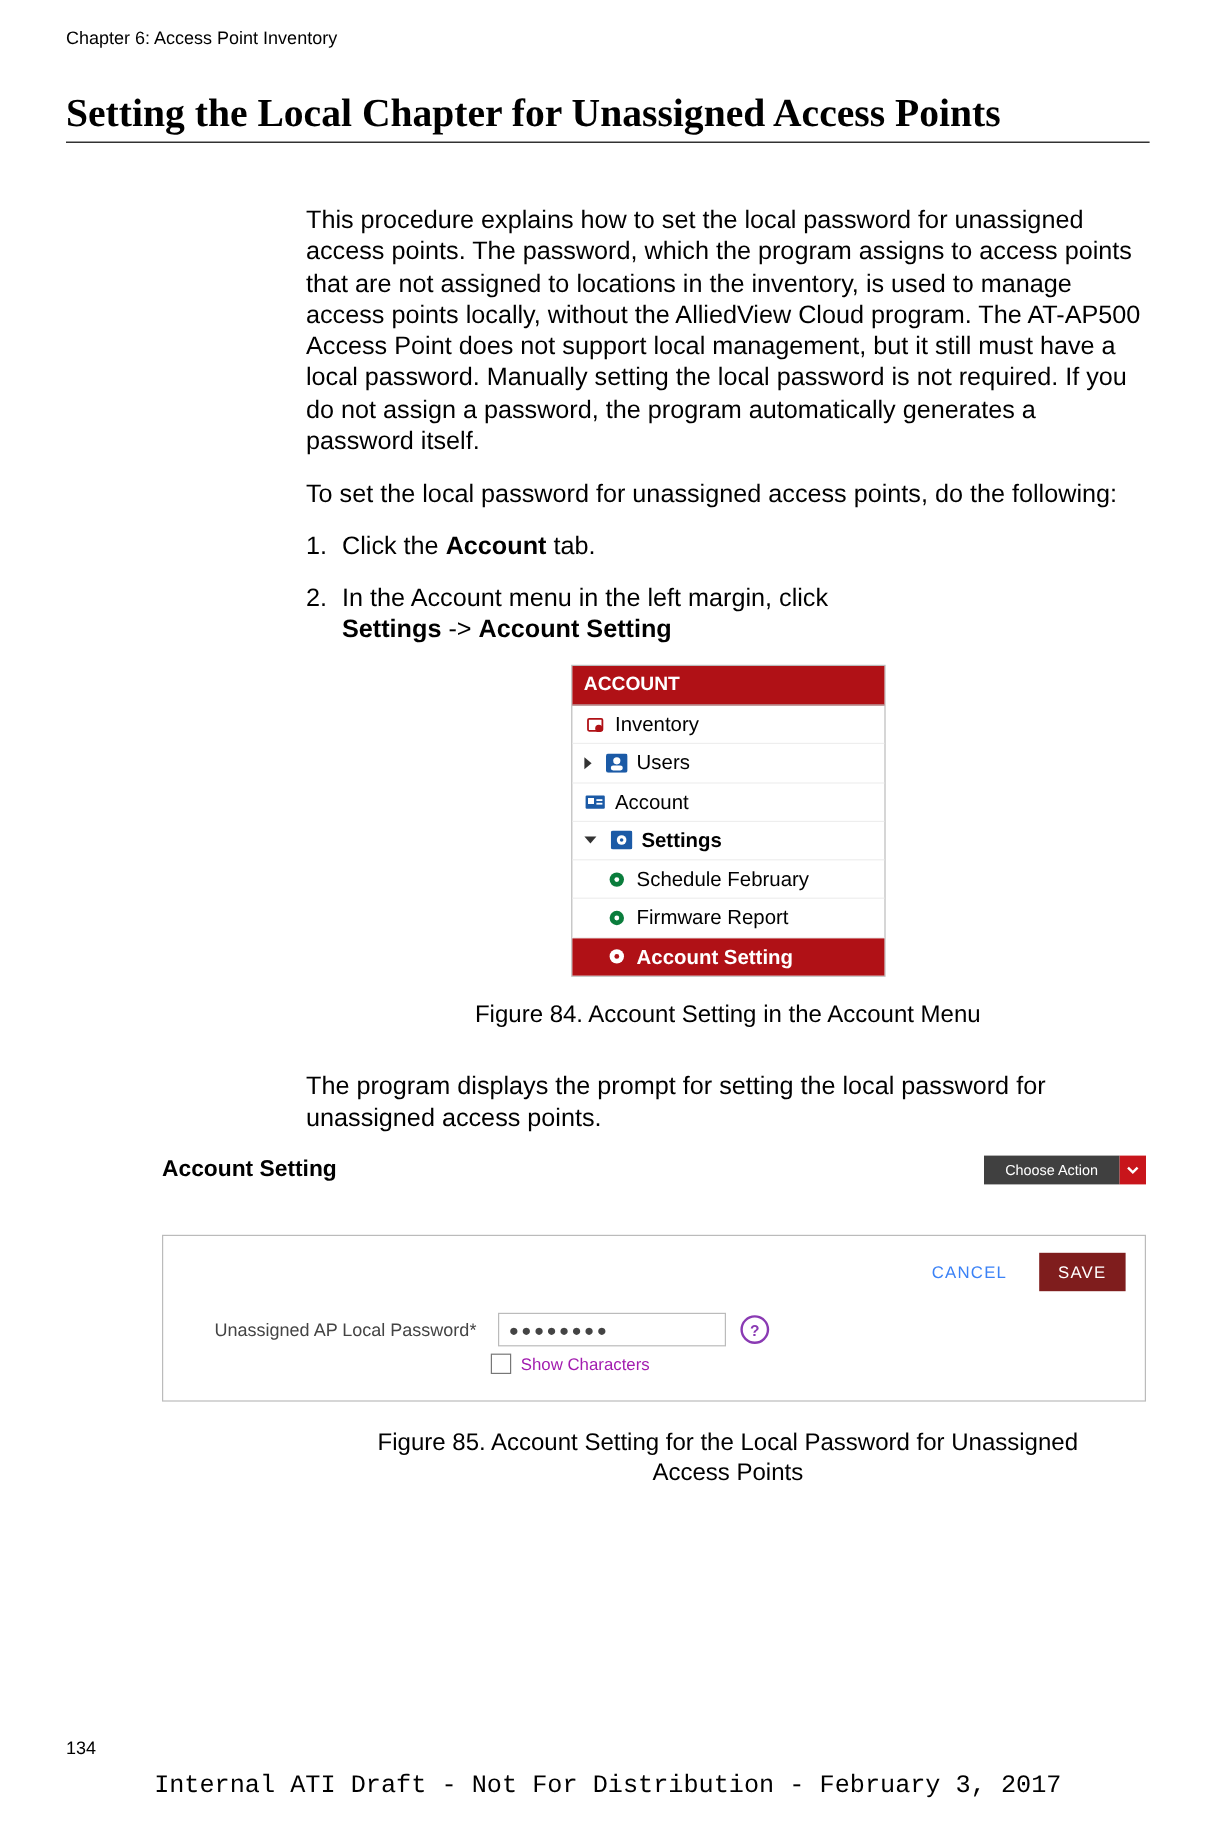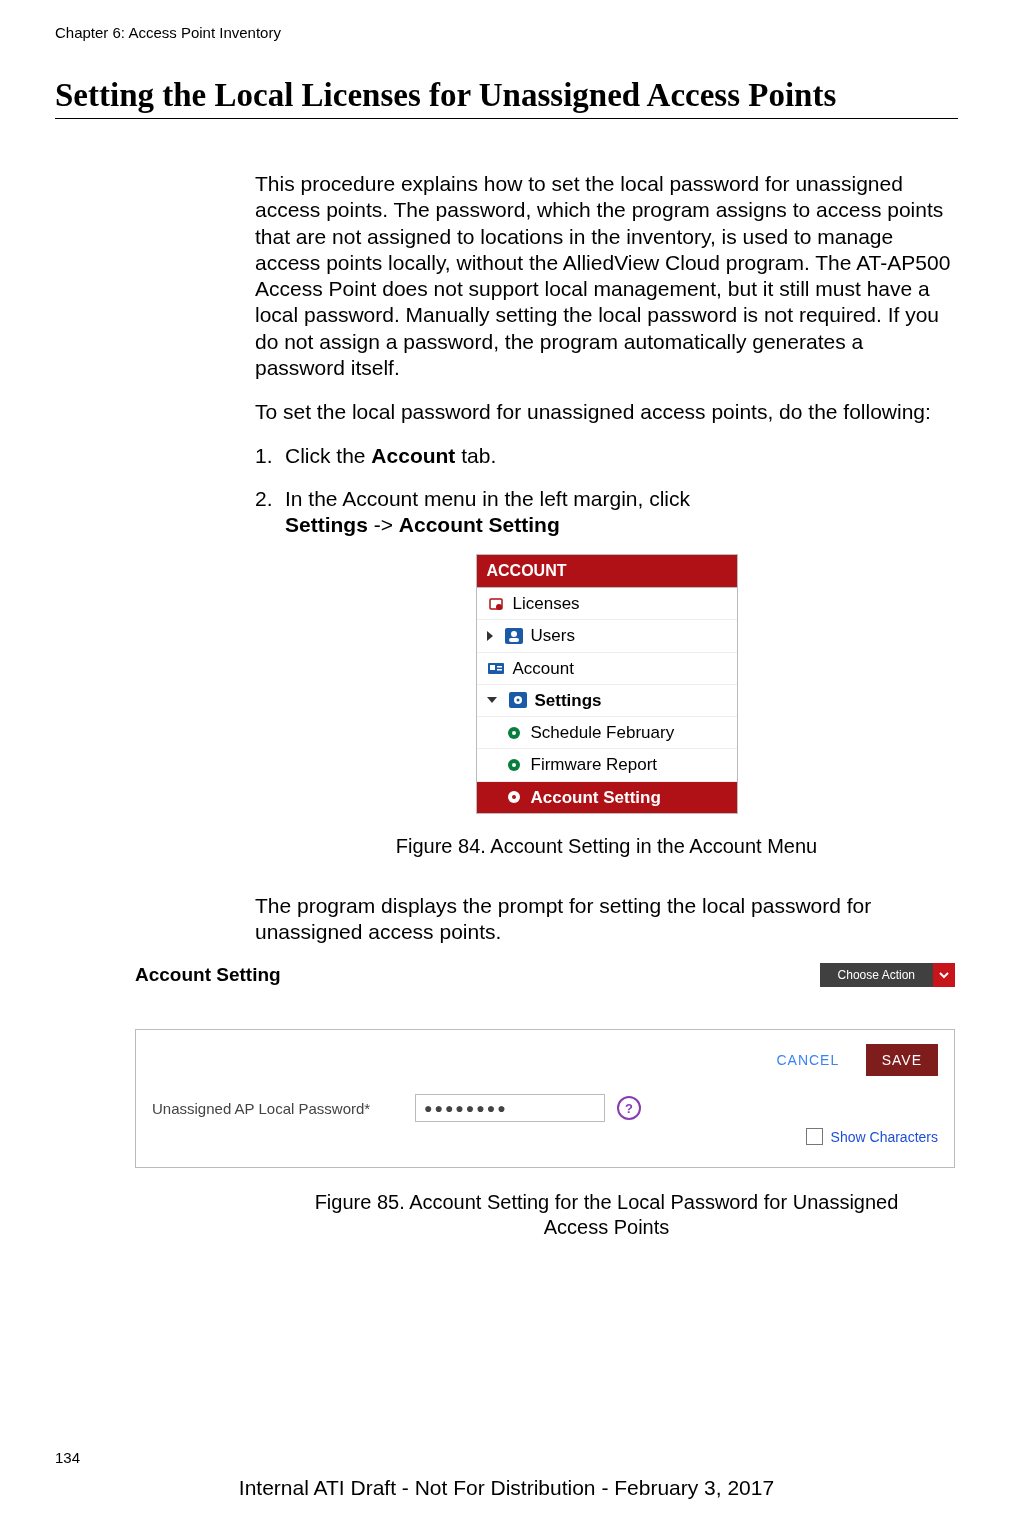--- a/index.html
+++ b/index.html
@@ -175,21 +175,21 @@
   }
   .acct-form-row {
     display: flex;
     align-items: center;
     gap: 12px;
     font-size: 15px;
     color: #444;
   }
   .acct-label {
     width: 245px;
-    text-align: left;
+    text-align: right;
     padding-right: 6px;
   }
   .acct-input {
     border: 1px solid #bbb;
     height: 28px;
     width: 190px;
     padding: 0 8px;
     font-size: 14px;
     letter-spacing: 2px;
     box-sizing: border-box;
@@ -207,22 +207,21 @@
     align-items: center;
     justify-content: center;
   }
   .show-chars {
     margin-left: 257px;
     margin-top: 6px;
     display: flex;
     align-items: center;
     gap: 8px;
     font-size: 14px;
-    color: #1d4ed8;
-    justify-content: flex-end;
+    color: #a21caf;
   }
   .chk {
     width: 15px; height: 15px;
     border: 1px solid #777;
     display: inline-block;
   }
   .figure-caption-wide {
     text-align: center;
     font-size: 20px;
     margin: 22px 0 0 0;
@@ -234,30 +233,31 @@
     left: 55px;
     font-size: 15px;
   }
   .footer-draft {
     position: absolute;
     bottom: 26px;
     width: 1013px;
     left: 0;
     text-align: center;
     font-size: 21px;
+    font-family: Liberation Mono, monospace;
   }
 </style>
 </head>
 <body>
 
 <div class="page">
 
   <div class="chapter-header">Chapter 6: Access Point Inventory</div>
 
-  <div class="section-title">Setting the Local Licenses for Unassigned Access Points</div>
+  <div class="section-title">Setting the Local Chapter for Unassigned Access Points</div>
 
   <div class="body-area">
     <p>This procedure explains how to set the local password for unassigned access points. The password, which the program assigns to access points that are not assigned to locations in the inventory, is used to manage access points locally, without the AlliedView Cloud program. The AT-AP500 Access Point does not support local management, but it still must have a local password. Manually setting the local password is not required. If you do not assign a password, the program automatically generates a password itself.</p>
     <p>To set the local password for unassigned access points, do the following:</p>
 
     <div class="ol-item">
       <div class="ol-num">1.</div>
       <div class="ol-text">
         <span>Click the </span><span class="bold">Account</span><span> tab.</span>
       </div>
@@ -274,21 +274,21 @@
     <div class="account-menu">
       <div class="account-menu-header">ACCOUNT</div>
 
       <div class="menu-row">
         <span class="ico">
           <svg width="16" height="16">
               <rect x="2" y="3" width="12" height="10" rx="1" fill="#fff" stroke="#b01116" stroke-width="1.5"></rect>
               <circle cx="11" cy="11" r="3" fill="#b01116"></circle>
             </svg>
         </span>
-        <span>Licenses</span>
+        <span>Inventory</span>
       </div>
 
       <div class="menu-row">
         <span class="caret-right"></span>
         <span class="ico">
           <svg width="18" height="16">
               <rect width="18" height="16" rx="2" fill="#1b5aa6"></rect>
               <circle cx="9" cy="6" r="3" fill="#fff"></circle>
               <rect x="4" y="10" width="10" height="4" rx="2" fill="#fff"></rect>
             </svg>

